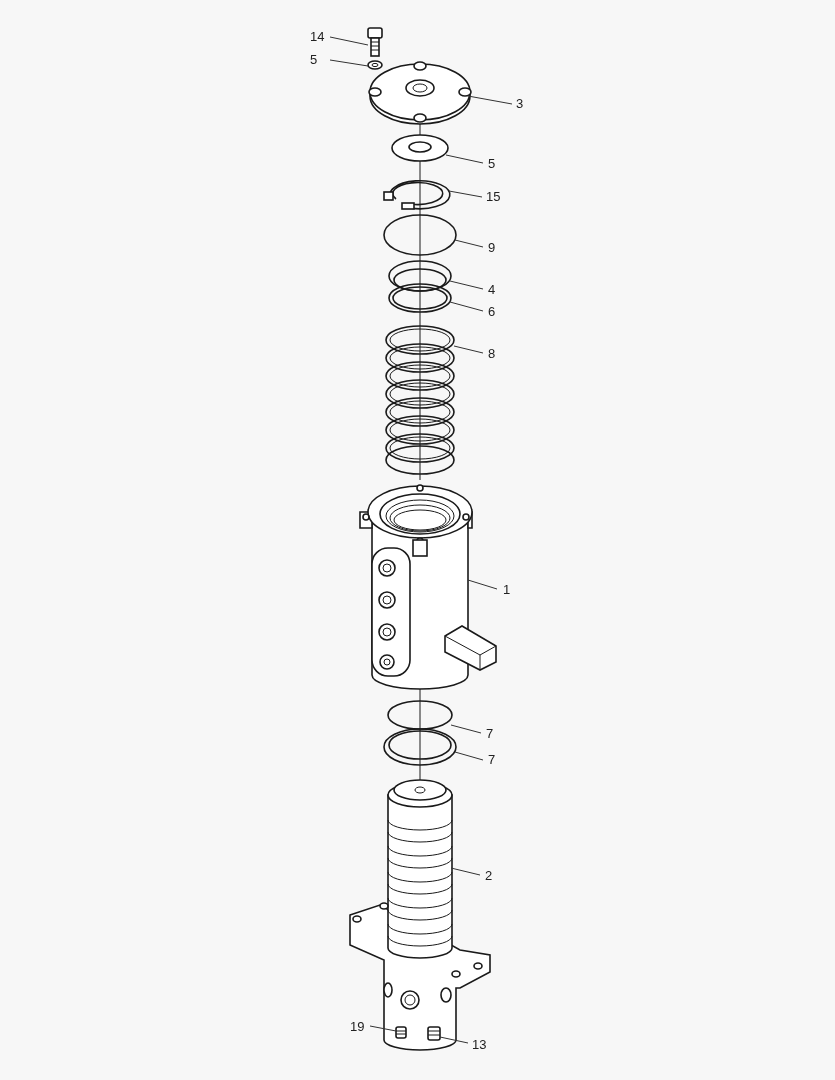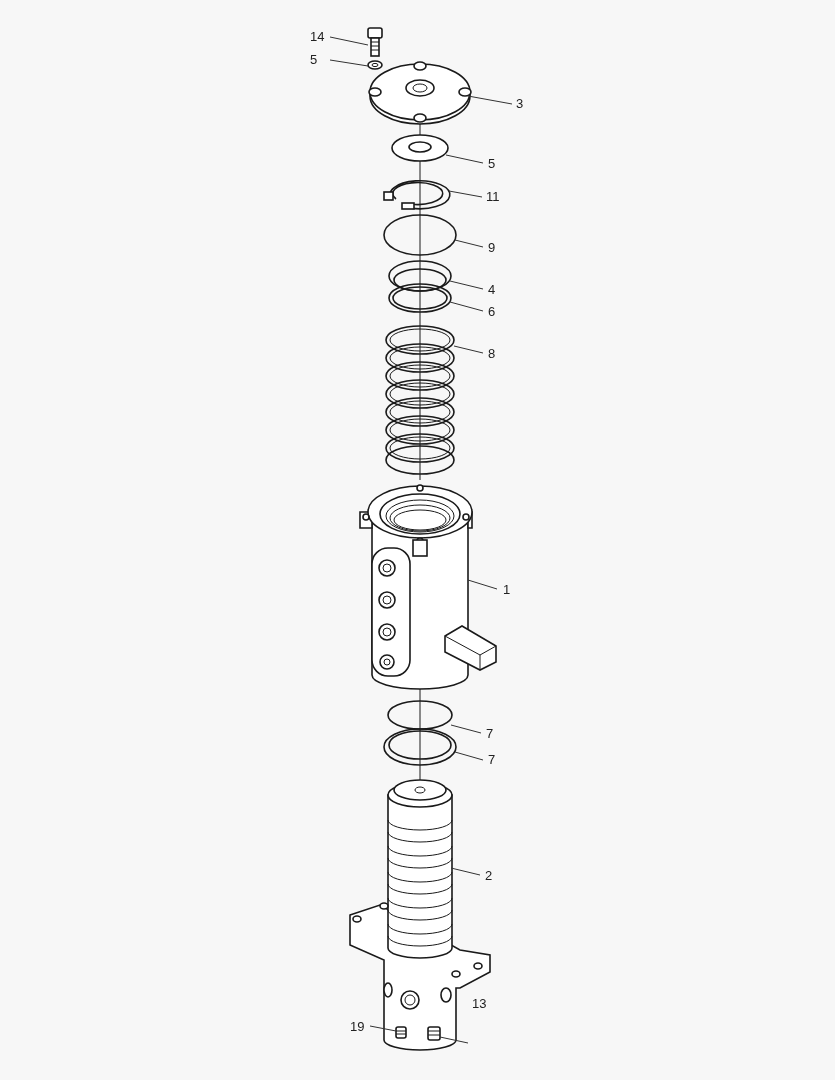--- a/index.html
+++ b/index.html
@@ -178,24 +178,24 @@
     <line class="leader" x1="451" y1="868" x2="480" y2="875"></line>
     <line class="leader" x1="370" y1="1026" x2="396" y2="1031"></line>
     <line class="leader" x1="440" y1="1037" x2="468" y2="1043"></line>
   </g>
 </svg>
 
 <span class="lbl" style="left:310px;top:30px">14</span>
 <span class="lbl" style="left:310px;top:53px">5</span>
 <span class="lbl" style="left:516px;top:97px">3</span>
 <span class="lbl" style="left:488px;top:157px">5</span>
-<span class="lbl" style="left:486px;top:190px">11</span>
+<span class="lbl" style="left:486px;top:190px">15</span>
 <span class="lbl" style="left:488px;top:241px">9</span>
 <span class="lbl" style="left:488px;top:283px">4</span>
 <span class="lbl" style="left:488px;top:305px">6</span>
 <span class="lbl" style="left:488px;top:347px">8</span>
 <span class="lbl" style="left:503px;top:583px">1</span>
 <span class="lbl" style="left:486px;top:727px">7</span>
 <span class="lbl" style="left:488px;top:753px">7</span>
 <span class="lbl" style="left:485px;top:869px">2</span>
 <span class="lbl" style="left:350px;top:1020px">19</span>
-<span class="lbl" style="left:472px;top:997px">13</span>
+<span class="lbl" style="left:472px;top:1038px">13</span>
 </div>
 
 </body></html>

